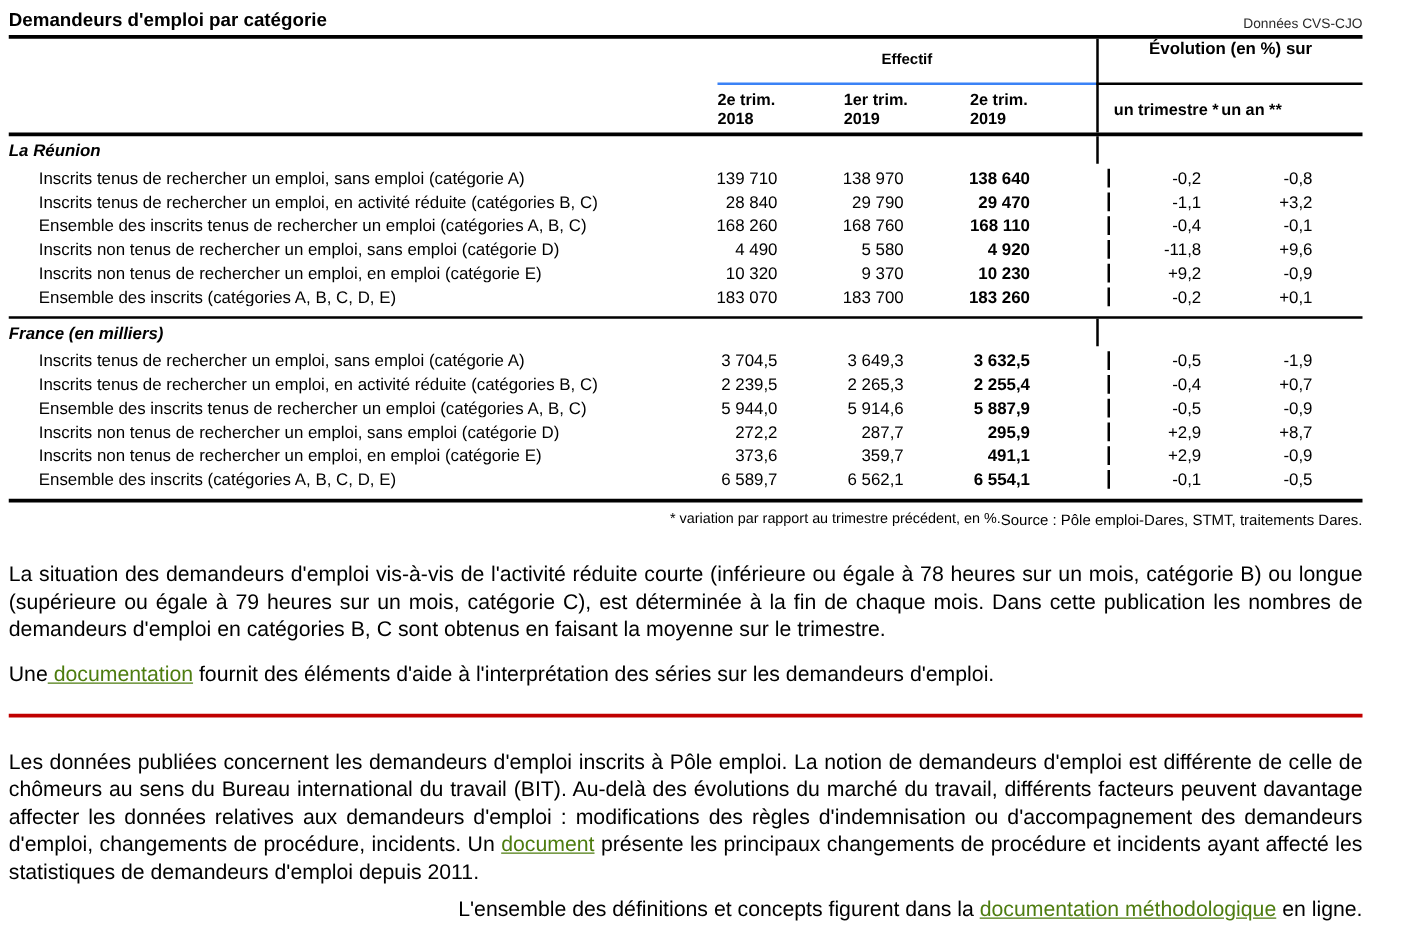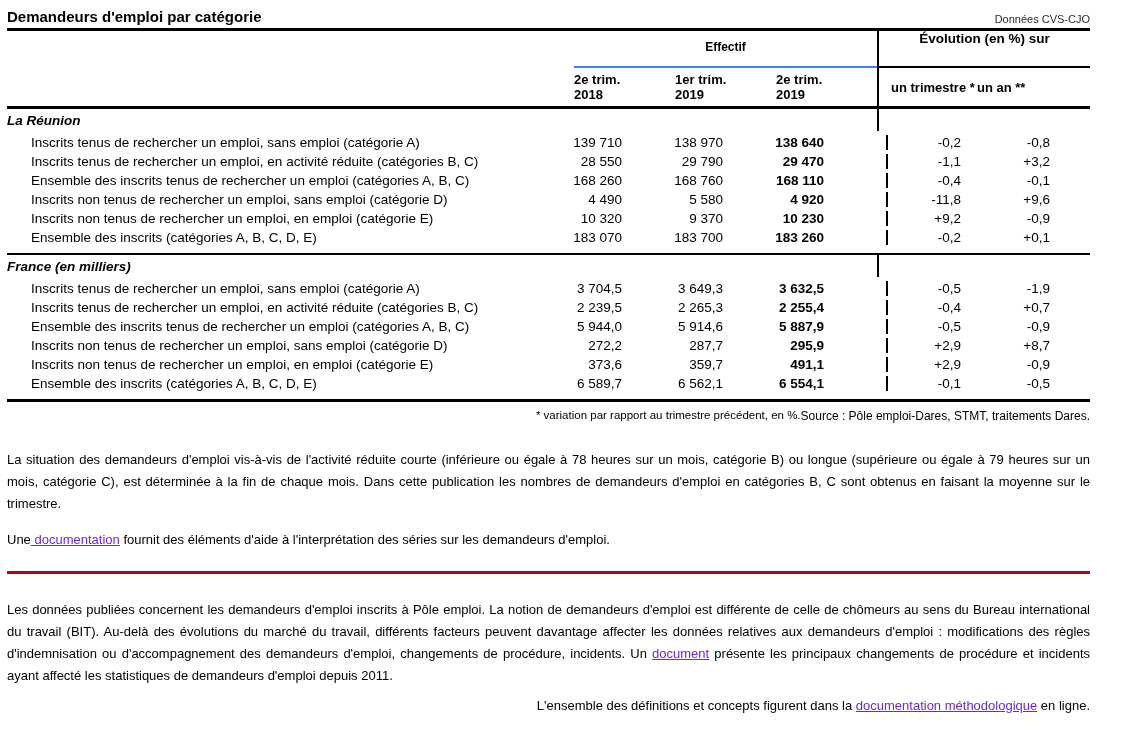--- a/index.html
+++ b/index.html
@@ -39,27 +39,27 @@
   .sect-name { font-size:13.5px; font-weight:bold; font-style:italic; padding:4px 16px 2px 0; height:22px; }
   .drow { height:19px; align-items:flex-end;gap:46px; }
   .drow .lblcol { padding-left:24px; white-space:nowrap; overflow:hidden; }
 
   
   .fnrow { display:flex; justify-content:flex-end; margin-top:7px; font-size:11.5px; }
   .fn2 { margin-top:8px; font-size:11.5px; }
   .src { font-size:12px; }
 
   
-  .para { font-size:13px; line-height:22px; text-align:justify; }
+  .para { font-size:17px; line-height:22px; text-align:justify; }
   .p1 { margin-top:26px; }
   .p2 { margin-top:14px; text-align:left; }
   .redline { margin-top:20px; }
   .p3 { margin-top:25px; }
   .p4 { margin-top:8px; text-align:right; }
-  a.doc-link { color:#6d28d9; text-decoration:underline; cursor:pointer; white-space:pre-wrap; }
+  a.doc-link { color:#4d7c0f; text-decoration:underline; cursor:pointer; white-space:pre-wrap; }
 </style>
 </head>
 <body>
 
 <div class="page">
 
   <div class="hdr">
     <div class="title">Demandeurs d'emploi par catégorie</div>
     <div class="data-note">Données CVS-CJO</div>
   </div>
@@ -113,21 +113,21 @@
       </div>
       <div class="tright">
         <div class="e1">-0,2</div>
         <div class="e2">-0,8</div>
       </div>
     </div>
 
     <div class="trow drow">
       <div class="tleft">
         <div class="lblcol">Inscrits tenus de rechercher un emploi, en activité réduite (catégories B, C)</div>
-        <div class="nc">28 550</div>
+        <div class="nc">28 840</div>
         <div class="nc">29 790</div>
         <div class="nc bold">29 470</div>
       </div>
       <div class="tright">
         <div class="e1">-1,1</div>
         <div class="e2">+3,2</div>
       </div>
     </div>
 
     <div class="trow drow">

